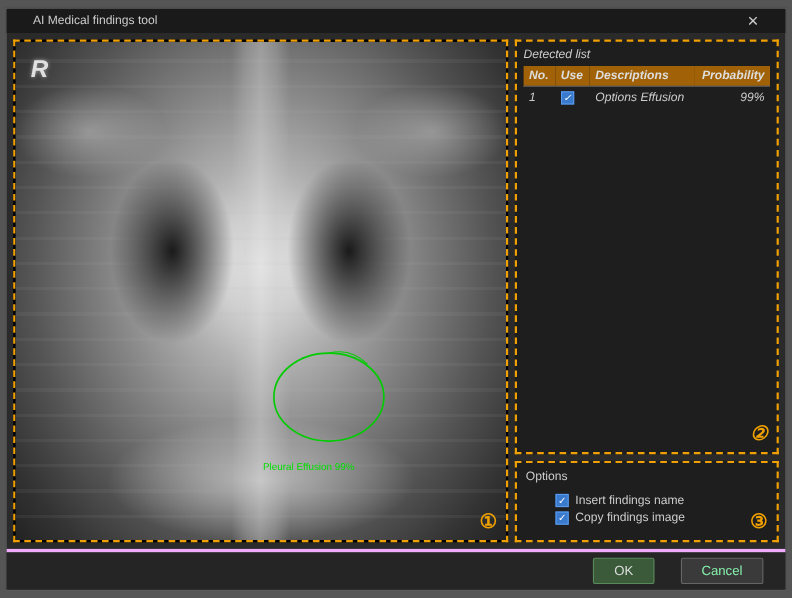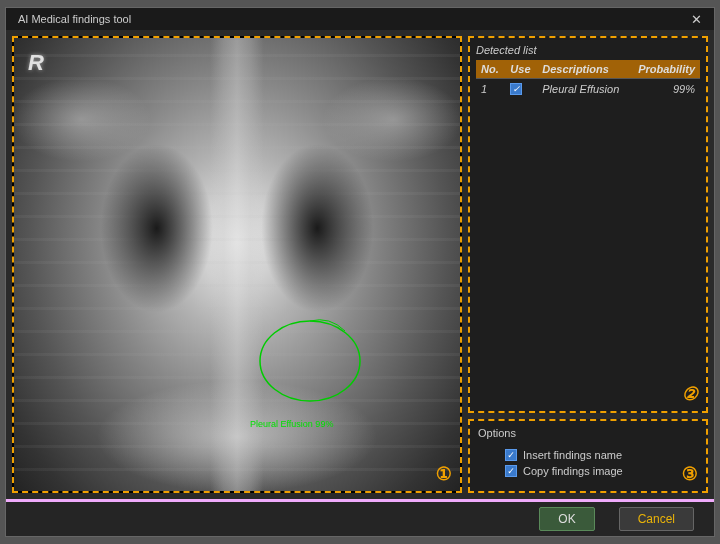--- a/index.html
+++ b/index.html
@@ -20,21 +20,21 @@
       border: 1px solid #666;
       display: flex;
       flex-direction: column;
     }
     .title-bar {
       background: #1a1a1a;
       height: 22px;
       display: flex;
       align-items: center;
       justify-content: space-between;
-      padding: 0 12px;
+      padding: 0 24px;
       flex-shrink: 0;
     }
     .title-bar-text {
       color: #ccc;
       font-size: 11px;
     }
     .title-bar-close {
       color: #ccc;
       font-size: 13px;
       cursor: pointer;
@@ -121,21 +121,21 @@
       color: #e0e0e0;
       font-size: 22px;
       font-weight: bold;
       font-style: italic;
       text-shadow: 0 0 4px rgba(255,255,255,0.5);
     }
     
     .annotation-container {
       position: absolute;
       bottom: 80px;
-      right: 90px;
+      right: 101px;
       width: 120px;
       height: 100px;
     }
     .annotation-svg {
       position: absolute;
       inset: 0;
     }
     .annotation-label {
       position: absolute;
       bottom: -18px;
@@ -265,21 +265,21 @@
       justify-content: flex-end;
       gap: 24px;
       flex-shrink: 0;
     }
     .btn {
       padding: 4px 18px;
       font-size: 12px;
       cursor: pointer;
       border: 1px solid #666;
       background: #3a3a3a;
-      color: #eab308;
+      color: #86efac;
       border-radius: 2px;
     }
     .btn.ok {
       background: #3a5a3a;
       border-color: #5a8a5a;
       color: #ddd;
     }
   </style>
 </head>
 <body>
@@ -325,21 +325,21 @@
             </tr>
           </thead>
           <tbody>
             <tr>
               <td>1</td>
               <td>
                 <div class="checkbox-cell">
                   <div class="chk"></div>
                 </div>
               </td>
-              <td>Pleural Effusion</td>
+              <td>Options Effusion</td>
               <td class="right">99%</td>
             </tr>
           </tbody>
         </table>
         <div class="panel2-number">②</div>
       </div>
 
       <div class="options-panel">
         <div class="options-label">Options</div>
         <div class="option-row">

